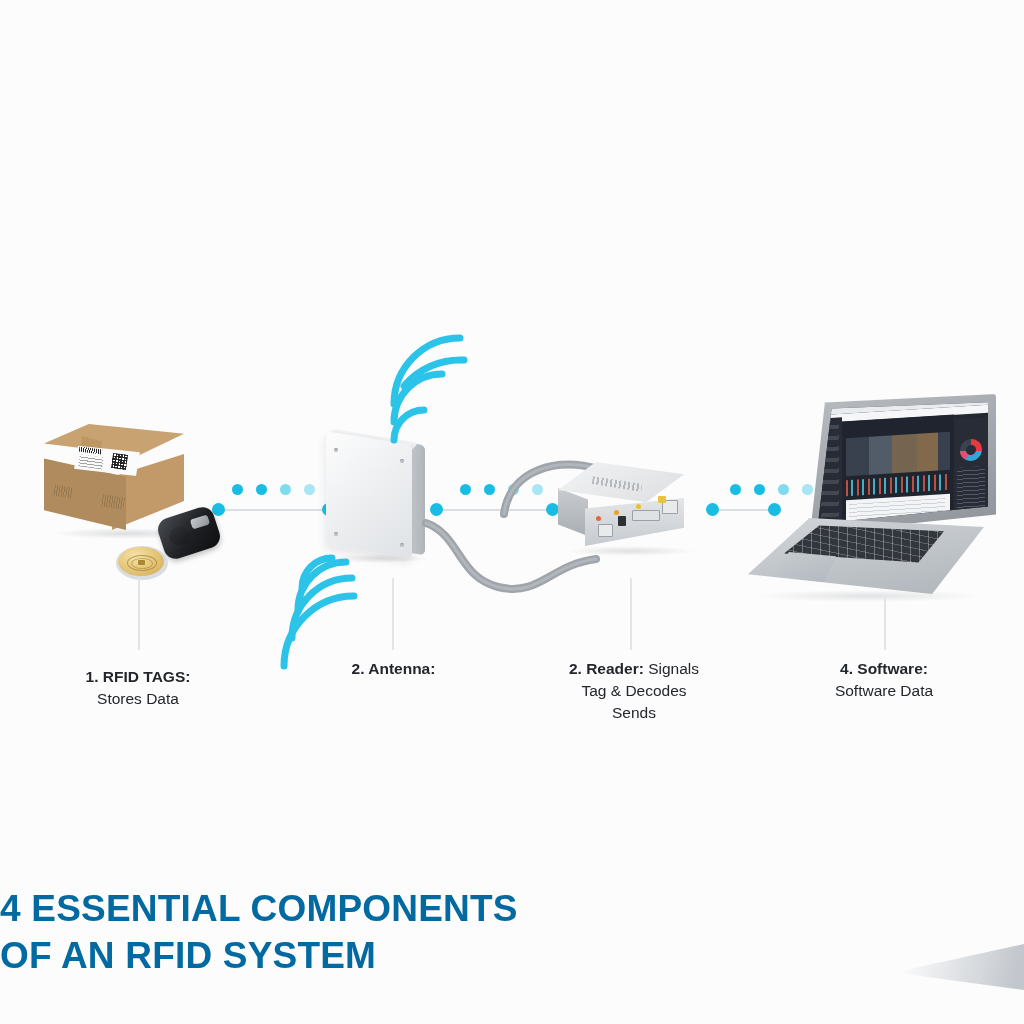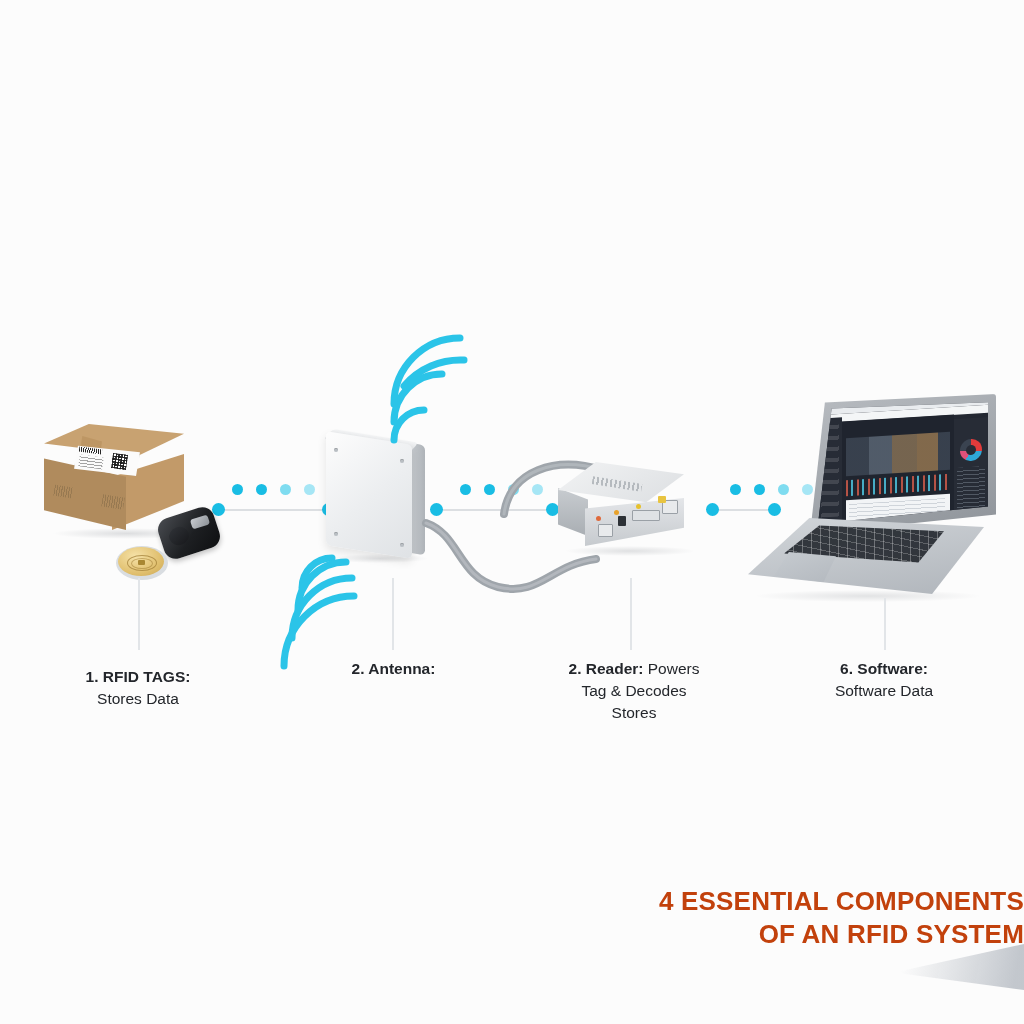--- a/index.html
+++ b/index.html
@@ -25,22 +25,22 @@
 
   
   .leader{position:absolute;width:1.5px;background:#e2e5e8;}
 
   
   .label{position:absolute;text-align:center;color:#23262b;font-size:15.5px;line-height:1.42;}
   .label b{font-weight:700;}
 
   
   .title{
-    position:absolute;left:0;right:0;top:885px;text-align:right;
-    font-size:26px;font-weight:700;letter-spacing:.2px;color:#c2410c;line-height:1.28;
+    position:absolute;left:0;right:0;top:885px;text-align:left;
+    font-size:37px;font-weight:700;letter-spacing:.2px;color:#0369a1;line-height:1.28;
   }
 
   
   .box-wrap{position:absolute;left:30px;top:424px;width:170px;height:120px;}
   .bx-top{position:absolute;left:14px;top:0;width:140px;height:54px;background:#c8a271;
      clip-path:polygon(32% 0,100% 18%,68% 58%,0 36%);}
   .bx-front{position:absolute;left:14px;top:30px;width:82px;height:76px;background:#b08b5d;
      clip-path:polygon(0 6%,100% 30%,100% 100%,0 74%);}
   .bx-side{position:absolute;left:82px;top:30px;width:72px;height:76px;background:#c29a69;
      clip-path:polygon(0 30%,100% 0,100% 62%,0 100%);}
@@ -317,28 +317,28 @@
     <div>Stores Data</div>
   </div>
 
   <div class="label" style="left:296px;top:658px;width:195px;">
     <div><b>2. Antenna:</b></div>
   </div>
 
   <div class="label" style="left:548px;top:658px;width:172px;">
     <div>
       <b>2. Reader:</b>
-      <span>Powers</span>
+      <span>Signals</span>
     </div>
     <div>Tag &amp; Decodes</div>
-    <div>Stores</div>
+    <div>Sends</div>
   </div>
 
   <div class="label" style="left:796px;top:658px;width:176px;">
-    <div><b>6. Software:</b></div>
+    <div><b>4. Software:</b></div>
     <div>Software Data</div>
   </div>
 
   <div class="title">
     <div>4 ESSENTIAL COMPONENTS</div>
     <div>OF AN RFID SYSTEM</div>
   </div>
 
   <div class="corner-wedge"></div>
 </div>

